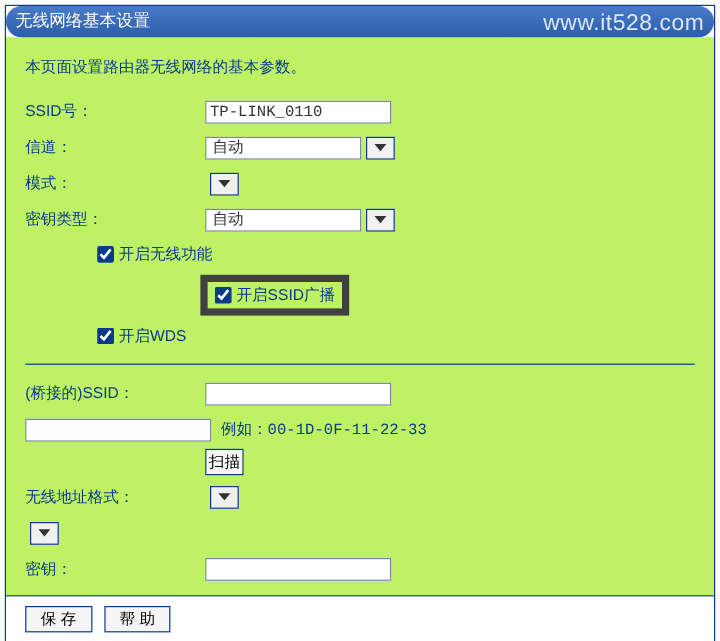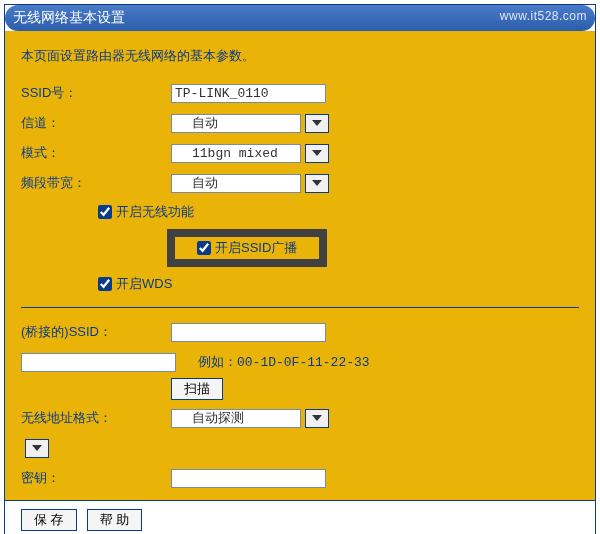--- a/index.html
+++ b/index.html
@@ -1,36 +1,36 @@
 <!DOCTYPE html>
 <html><head>
   <meta charset="utf-8">
   <style>
     * { box-sizing: border-box; margin: 0; padding: 0; }
     body { font-family: Arial, "Microsoft YaHei", sans-serif; font-size: 13px; background: #fff; width: 600px; }
     .panel { border: 1px solid #0a3b8a; margin: 4px; }
     .title-bar { background: linear-gradient(to bottom, #4a7bc8, #2a5daa); color: #fff; padding: 4px 8px; font-size: 14px; position: relative; border-radius: 13px; }
-    .watermark { position: absolute; right: 8px; top: 4px; color: #dde6f5; font-size: 12px; letter-spacing: 0.5px; }
-    .content { background: #eab308; padding: 10px 16px 6px 16px; color: #0a3b8a; }
+    .watermark { position: absolute; right: 8px; top: 4px; color: #dde6f5; font-size: 19px; letter-spacing: 0.5px; }
+    .content { background: #bef264; padding: 10px 16px 6px 16px; color: #0a3b8a; }
     .intro { margin: 6px 0 14px 0; }
     .form-row { display: flex; align-items: center; min-height: 28px; margin-bottom: 2px; }
     .label-col { width: 150px; padding-right: 6px; }
     .input-col { flex: 1; display: flex; align-items: flex-start; gap: 8px; }
     input[type="text"] { width: 155px; height: 19px; border: 1px solid #7a8aa0; font-family: "Courier New", monospace; font-size: 13px; padding: 0 3px; background: #fff; color: #333; }
     .select-wrap { display: flex; align-items: center; }
-    .select { width: 130px; height: 19px; border: 1px solid #7a8aa0; font-family: "Courier New", monospace; font-size: 13px; background: #fff; padding: 0 20px; display: flex; align-items: center; color: #333; }
+    .select { width: 130px; height: 19px; border: 1px solid #7a8aa0; font-family: "Courier New", monospace; font-size: 13px; background: #fff; padding: 0 5px; display: flex; align-items: center; color: #333; }
     .select-btn { width: 24px; height: 19px; border: 1px solid #0a3b8a; background: #f0f0f0; display: flex; align-items: center; justify-content: center; margin-left: 4px; }
     .chevron { width: 0; height: 0; border-left: 5px solid transparent; border-right: 5px solid transparent; border-top: 6px solid #333; }
-    .cb-row { display: flex; align-items: center; margin-left: 77px; min-height: 26px; }
+    .cb-row { display: flex; align-items: center; margin-left: 60px; min-height: 26px; }
     input[type="checkbox"] { width: 14px; height: 14px; accent-color: #0a3b8a; }
     .cb-label { margin-left: 4px; color: #0a3b8a; }
-    .highlight { border: 8px solid #404040; display: inline-flex; align-items: center; padding: 2px 22px; margin: 4px 0; }
+    .highlight { border: 6px solid #404040; display: inline-flex; align-items: center; padding: 2px 6px; margin: 4px 0; }
     .hr { border: 0; border-top: 1px solid #0a3b8a; margin: 10px 0; }
-    .example { margin-left: 14px; font-size: 13px; color: #0a3b8a; font-family: "Courier New", monospace; }
-    .btn { border: 1px solid #0a3b8a; background: #f5f5f5; padding: 1px 12px; font-size: 13px; color: #000; }
+    .example { margin-left: 0; font-size: 13px; color: #0a3b8a; font-family: "Courier New", monospace; }
+    .btn { border: 1px solid #0a3b8a; background: #f5f5f5; padding: 1px 2px; font-size: 13px; color: #000; }
     .btn-row { margin-left: 150px; margin-top: 2px; margin-bottom: 4px; }
     .footer { border-top: 1px solid #0a3b8a; padding: 8px 0 8px 16px; display: flex; gap: 10px; background: #fff; }
     .footer .btn { padding: 1px 12px; }
   </style>
 </head>
 <body>
 
 <div class="panel">
   <div class="title-bar">
     <span>无线网络基本设置</span>
@@ -55,30 +55,29 @@
               <div class="chevron"></div>
             </div>
         </div>
       </div>
     </div>
 
     <div class="form-row">
       <div class="label-col">模式：</div>
       <div class="input-col">
         <div class="select-wrap">
-          <div class="select">11bgn mixed</div>
           <div class="select-btn">
               <div class="chevron"></div>
             </div>
         </div>
       </div>
     </div>
 
     <div class="form-row">
-      <div class="label-col">频段带宽：</div>
+      <div class="label-col">密钥类型：</div>
       <div class="input-col">
         <div class="select-wrap">
           <div class="select">自动</div>
           <div class="select-btn">
               <div class="chevron"></div>
             </div>
         </div>
       </div>
     </div>
 
@@ -116,21 +115,20 @@
     </div>
 
     <div class="btn-row">
       <button class="btn">扫描</button>
     </div>
 
     <div class="form-row">
       <div class="label-col">无线地址格式：</div>
       <div class="input-col">
         <div class="select-wrap">
-          <div class="select">自动探测</div>
           <div class="select-btn">
               <div class="chevron"></div>
             </div>
         </div>
       </div>
     </div>
 
     <div class="form-row">
       <div class="input-col">
         <div class="select-wrap">

